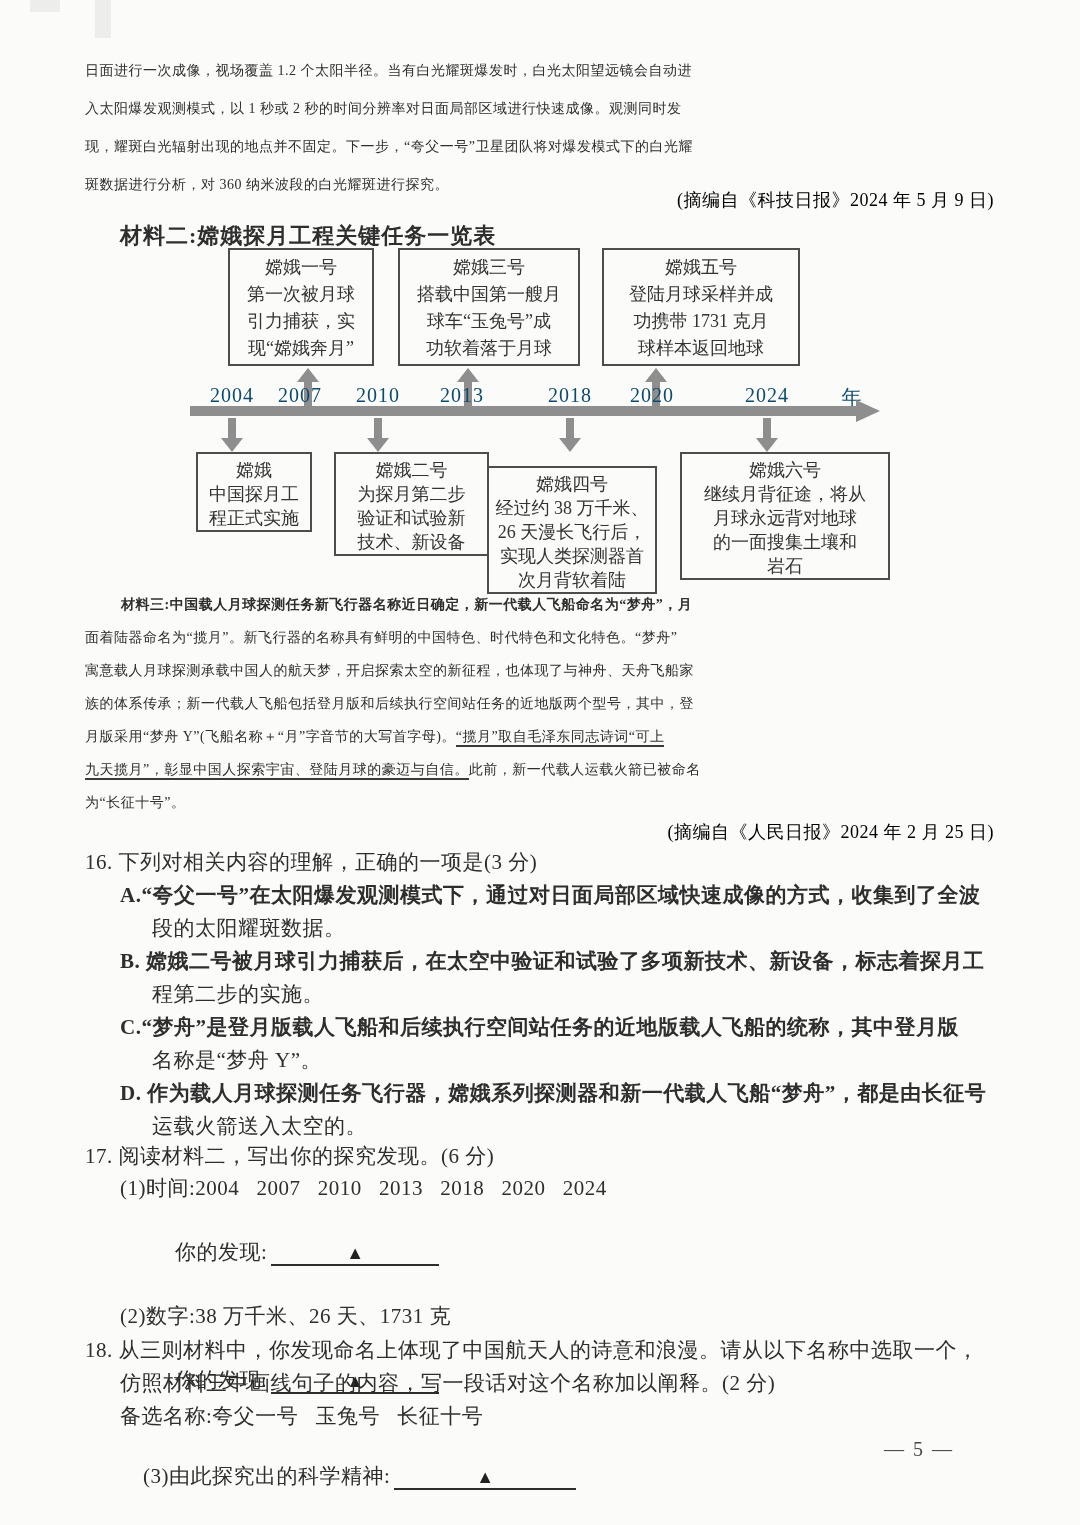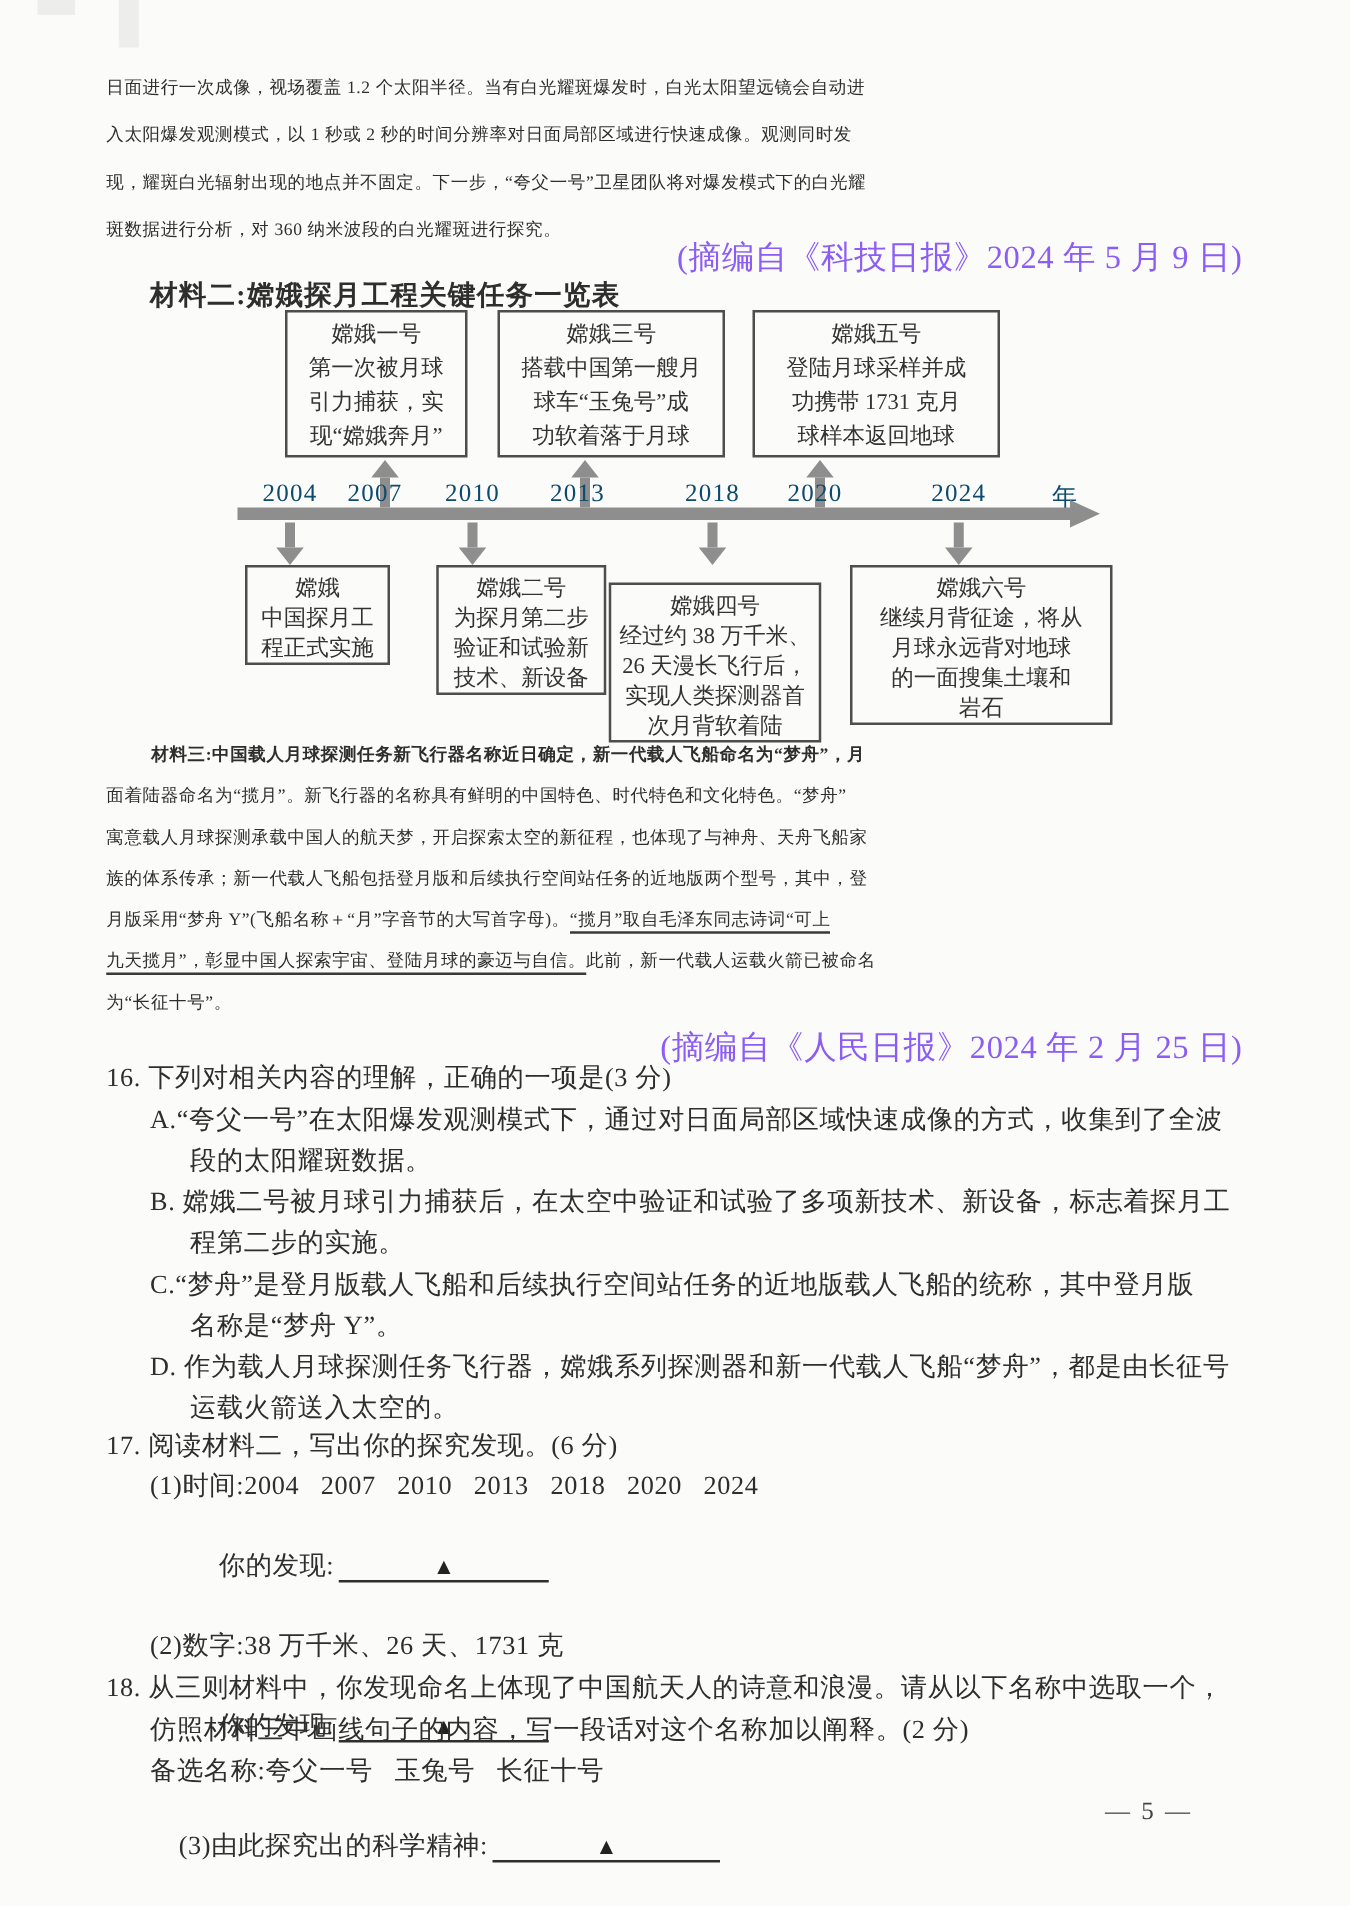--- a/index.html
+++ b/index.html
@@ -10,21 +10,21 @@
     color:#2e2e2e;
     -webkit-font-smoothing:antialiased;
     overflow:hidden;
   }
   .abs{position:absolute;}
   .tl{white-space:pre-wrap;}
   .para{left:85px;width:920px;font-size:14px;line-height:38px;letter-spacing:.5px;}
   .mat3{line-height:33px;}
   .mat3 .tl:first-child{text-indent:36px;font-weight:bold;}
   .ul{border-bottom:2px solid #3a3a3a;padding-bottom:1px;}
-  .attribution{right:86px;font-size:26px;letter-spacing:.5px;color:#8b5cf6;}
+  .attribution{right:86px;font-size:18px;letter-spacing:.5px;color:#000000;}
   .heading{left:120px;font-size:22px;font-weight:700;letter-spacing:1px;}
   
   #diagram{left:0;top:246px;width:1080px;height:345px;}
   .dbox{
     position:absolute;border:2px solid #4d4d4d;background:transparent;
     text-align:center;font-size:18px;color:#333;padding:4px 2px;box-sizing:border-box;
   }
   .dbox .bt{font-size:18px;}
   .tbox{line-height:27px;}
   .bbox{line-height:24px;}
@@ -36,21 +36,21 @@
   }
   .arrow{position:absolute;width:22px;display:flex;flex-direction:column;align-items:center;}
   .arrow .shaft{width:8px;flex:1;background:#8e8e8e;}
   .arrow-up{top:122px;height:38px;}
   .arrow-up .head{width:0;height:0;border-bottom:14px solid #8e8e8e;border-left:11px solid transparent;border-right:11px solid transparent;}
   .arrow-down{top:172px;height:34px;}
   .arrow-down .head{width:0;height:0;border-top:14px solid #8e8e8e;border-left:11px solid transparent;border-right:11px solid transparent;}
   
   .qblock{left:85px;width:930px;font-size:21px;letter-spacing:.5px;}
   #q16{line-height:33px;}
-  .option .tl:nth-child(1){padding-left:35px;}
+  .option .tl:nth-child(1){padding-left:35px;font-weight:bold;}
   .option .tl:nth-child(2){padding-left:67px;}
   #q17{line-height:32px;}
   .pl35{padding-left:35px;white-space:pre-wrap;}
   .pl67{padding-left:67px;white-space:pre-wrap;}
   #q18{line-height:33px;}
   .blank{
     display:inline-block;min-width:168px;height:24px;line-height:27px;
     border-bottom:2px solid #2e2e2e;text-align:center;margin-left:4px;
     font-size:18px;color:#222;vertical-align:baseline;
   }
@@ -143,21 +143,21 @@
       <div class="head"></div>
     </div>
 
   <div class="dbox bbox" style="left:196px;top:206px;width:116px;height:80px">
     <div class="bt">嫦娥</div>
     <div>
         <div class="tl">中国探月工</div>
         <div class="tl">程正式实施</div>
       </div>
   </div>
-  <div class="dbox bbox" style="left:349px;top:206px;width:136px;height:104px">
+  <div class="dbox bbox" style="left:334px;top:206px;width:155px;height:104px">
     <div class="bt">嫦娥二号</div>
     <div>
         <div class="tl">为探月第二步</div>
         <div class="tl">验证和试验新</div>
         <div class="tl">技术、新设备</div>
       </div>
   </div>
   <div class="dbox bbox" style="left:487px;top:220px;width:170px;height:128px">
     <div class="bt">嫦娥四号</div>
     <div>

